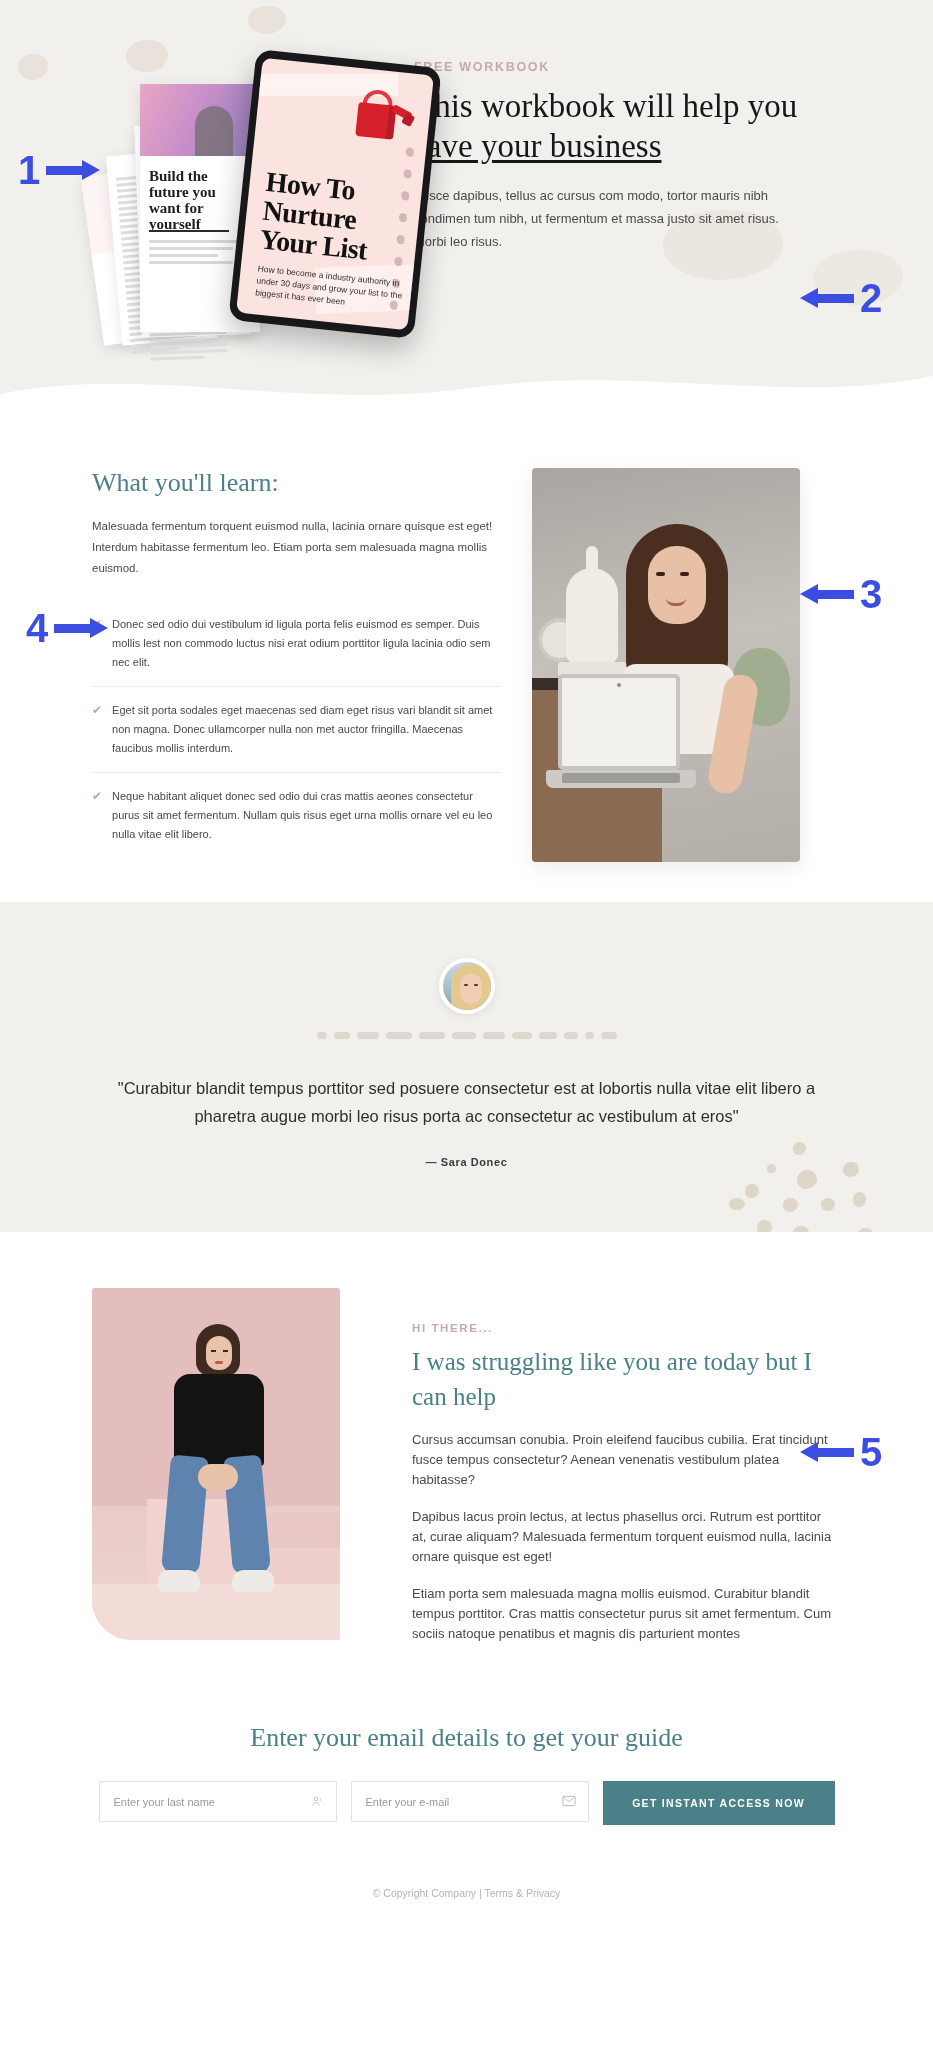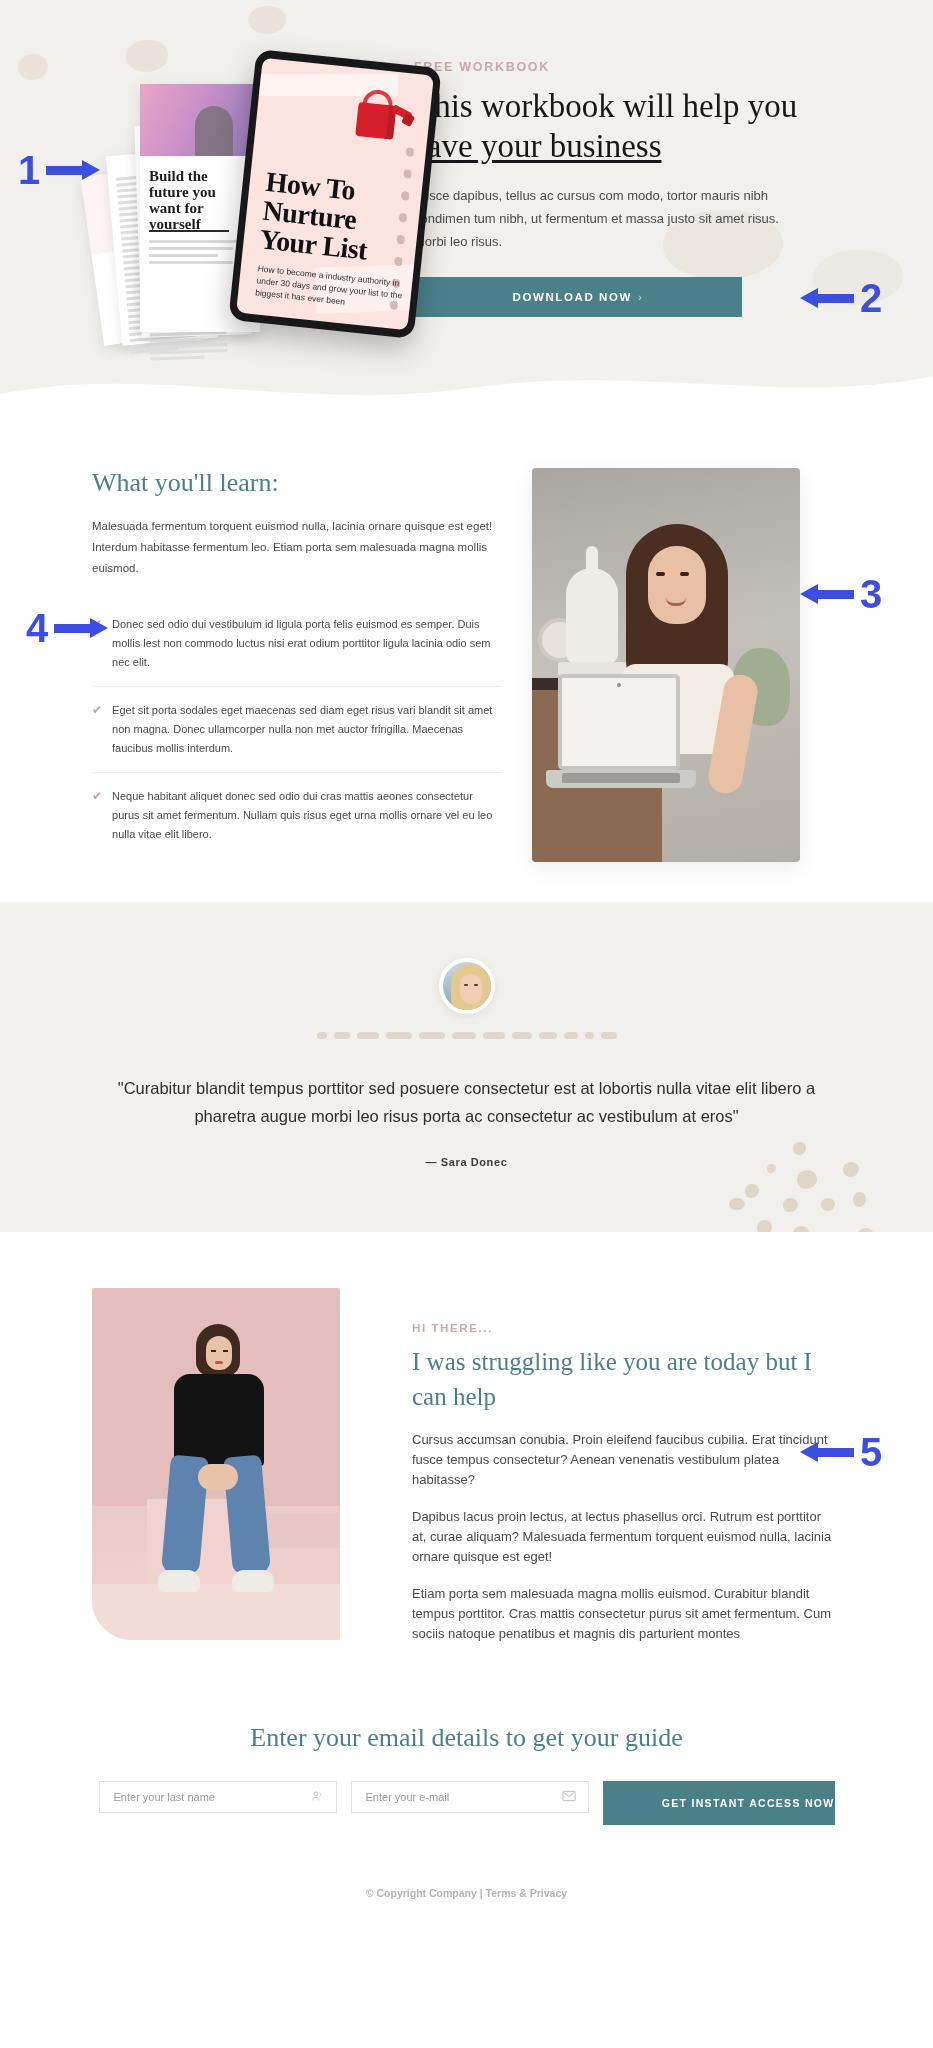--- a/index.html
+++ b/index.html
@@ -232,38 +232,37 @@
   .story-p { font-size: 13px; line-height: 20px; color: #4a4a4a; margin-bottom: 17px; width: 420px;}
 
   
   .signup { background:#ffffff; padding: 22px 0 26px 0; }
   h2.signup-title {
     font-family:"Liberation Serif", serif; font-weight:normal; text-align:center;
     font-size: 26px; color:#4a8189; margin-bottom: 28px;
   }
   .form-row { display:flex; justify-content:center; gap: 14px; }
   .field {
-    position: relative; width: 238px; height: 32px; background:#fff;
+    position: relative; width: 238px; height: 41px; background:#fff;
     border: 1px solid #e2e2e2;
   }
   .field input {
     width:100%; height:100%; border:none; outline:none; background:transparent;
     padding: 0 36px 0 14px; font-size: 11px; color:#3c3c3c;
     font-family:"Liberation Sans", sans-serif;
   }
   .field input::placeholder { color:#9a9a9a; }
   .field .f-icon { position:absolute; right:12px; top:50%; transform:translateY(-50%); color:#bdbdbd; font-size: 13px; line-height:1; }
   .btn-submit {
     width: 232px; height: 44px; background:#4a8189; color:#fff; border:none;
     font-size: 10.5px; font-weight:bold; letter-spacing: 1.3px; cursor:pointer;
     font-family:"Liberation Sans", sans-serif;
-    text-align:right;
   }
   .footer { text-align:center; padding: 36px 0 30px 0; background:#fff; }
-  .footer .copy { font-size: 10.5px; color:#b4b4b4;font-weight:bold; }
+  .footer .copy { font-size: 10.5px; color:#b4b4b4; }
 
   
   .callout { position: absolute; display:flex; align-items:center; gap: 6px; z-index: 50; }
   .callout .num {
     font-family:"Liberation Sans", sans-serif; font-weight:bold;
     font-size: 40px; color:#3b4ee0; line-height:1;
   }
   .arrow { position:relative; width: 54px; height: 18px; }
   .arrow .shaft { position:absolute; top:5px; width: 38px; height: 9px; background:#3b4ee0; }
   .arrow .head  { position:absolute; top:-1px; width:0; height:0; border-top: 10px solid transparent; border-bottom: 10px solid transparent; }
@@ -396,21 +395,20 @@
             <div class="tab-title">How To Nurture Your List</div>
             <div class="tab-sub">How to become a industry authority in under 30 days and grow your list to the biggest it has ever been</div>
           </div>
         </div>
       </div>
 
       <div class="hero-copy">
         <div class="eyebrow">FREE WORKBOOK</div>
         <h1 class="hero-title"><span>This workbook will help you </span><u>save your business</u></h1>
         <p class="hero-body">Fusce dapibus, tellus ac cursus com modo, tortor mauris nibh condimen tum nibh, ut fermentum et massa justo sit amet risus. Morbi leo risus.</p>
-        <button class="btn-primary"><span>DOWNLOAD NOW</span><span class="chev">›</span></button>
       </div>
     </div>
 
     <svg class="hero-wave" viewBox="0 0 933 60" preserveAspectRatio="none">
       <path d="M0,40 C150,10 300,58 470,34 C640,10 790,52 933,22 L933,60 L0,60 Z" fill="#ffffff"></path>
     </svg>
 
     <div class="callout" style="left: 18px; top: 150px;">
       <span class="num">1</span>
       <span class="arrow right">

